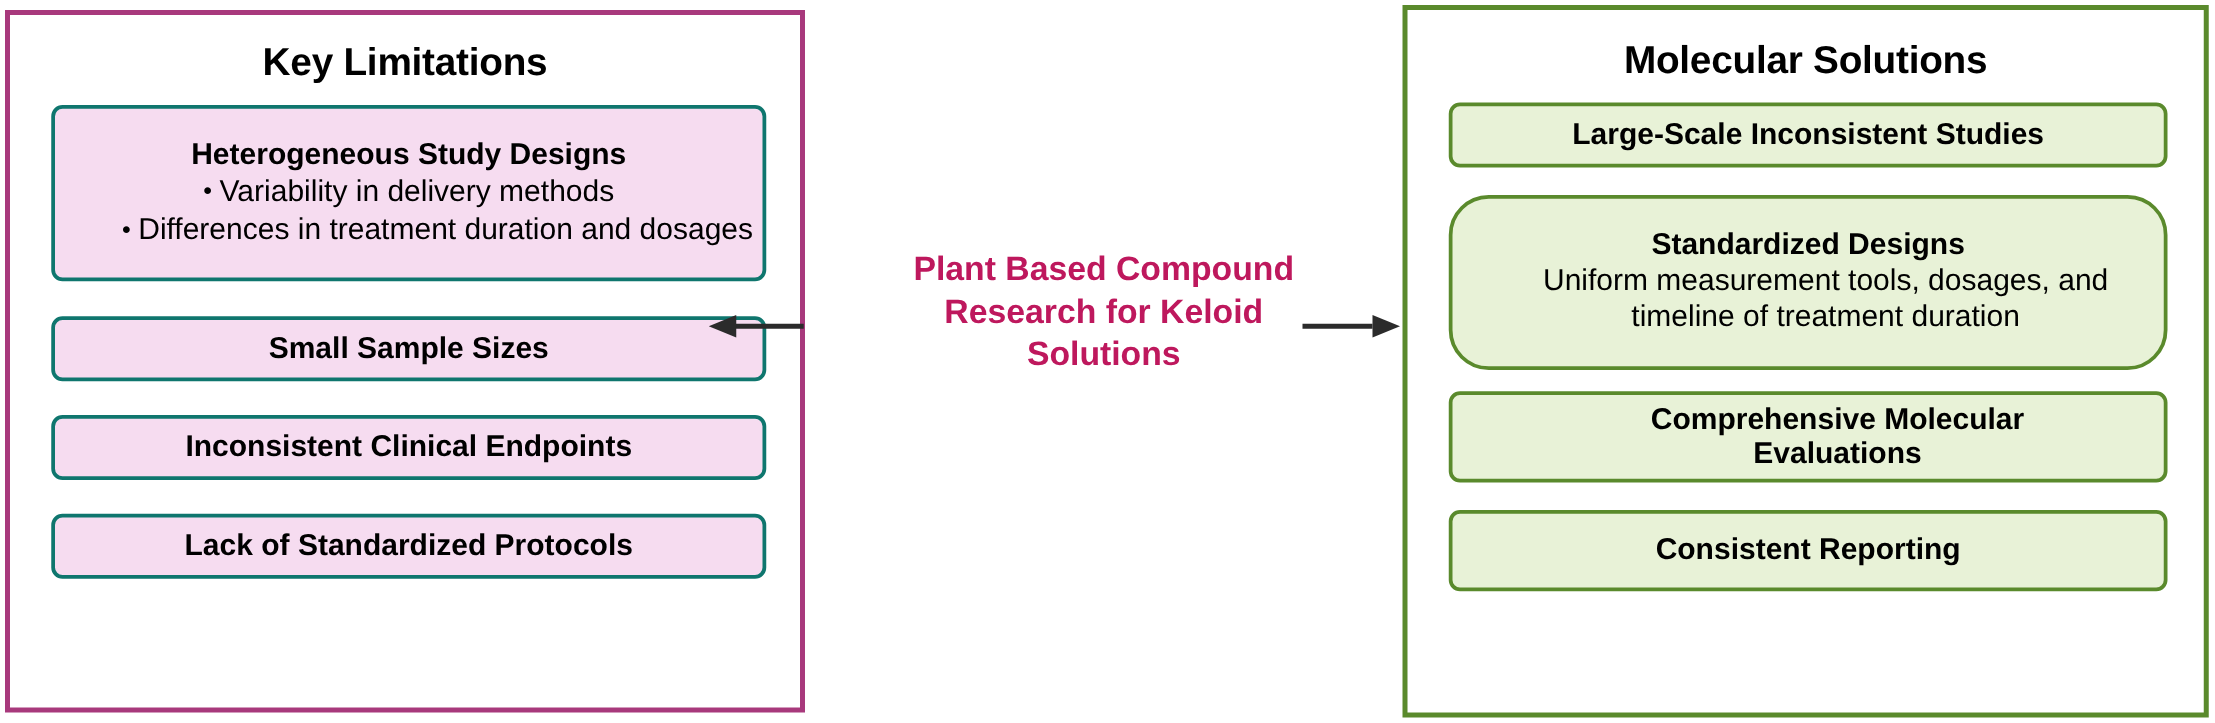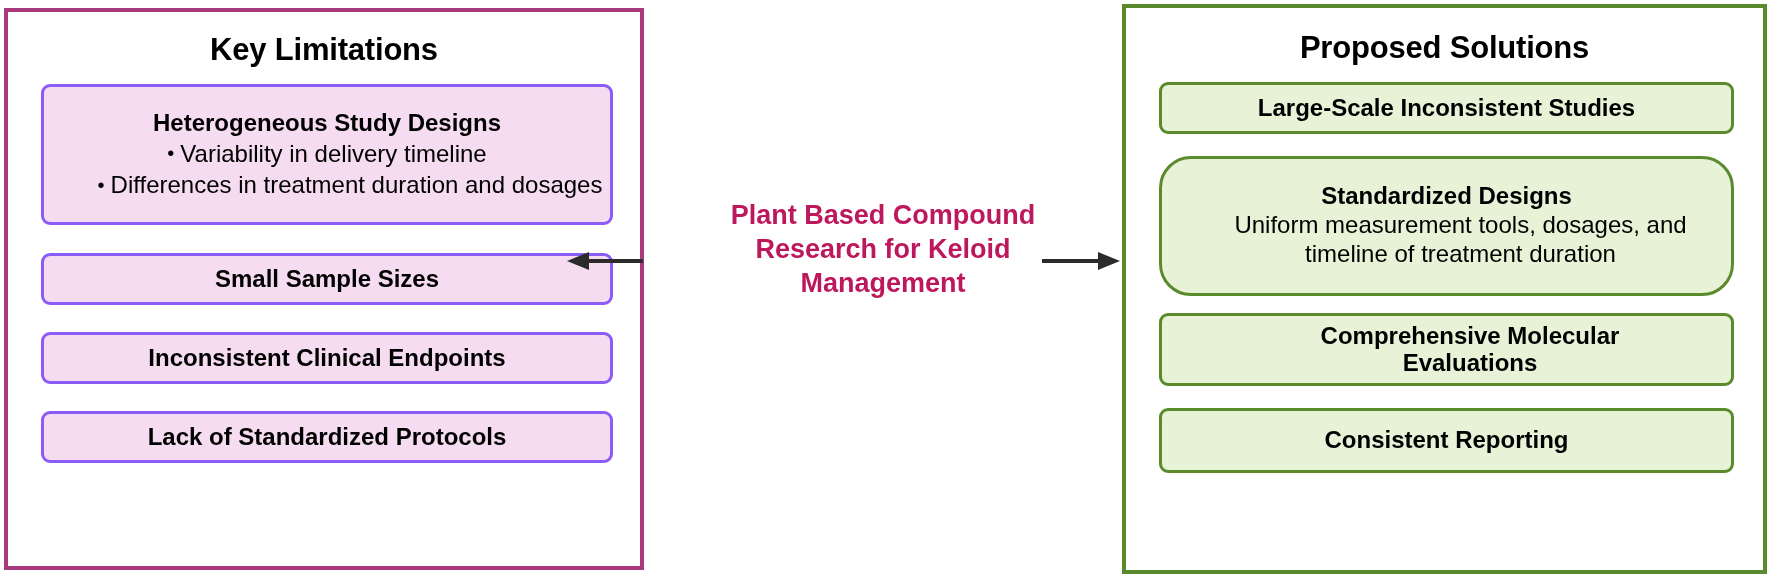--- a/index.html
+++ b/index.html
@@ -59,21 +59,21 @@
     border-radius: 9px;
     display: flex;
     flex-direction: column;
     align-items: center;
     justify-content: center;
     text-align: center;
     color: #000000;
   }
   .card-pink {
     background: #f6dcf0;
-    border: 3px solid #8b5cf6;
+    border: 3px solid #0f766e;
     left: 33px;
     width: 572px;
   }
   .card-green {
     background: #e8f2d7;
     border: 3px solid #5a8a2c;
     left: 33px;
     width: 575px;
   }
 
@@ -135,21 +135,21 @@
 
 <div id="canvas">
 
   <div class="panel panel-left">
     <div class="panel-title">Key Limitations</div>
 
     <div class="card card-pink" style="top:72px; height:141px;">
       <div class="card-heading">Heterogeneous Study Designs</div>
       <ul class="bullet-list">
         <li>
-          <span class="bullet-dot">•</span><span class="bullet-text">Variability in delivery timeline</span>
+          <span class="bullet-dot">•</span><span class="bullet-text">Variability in delivery methods</span>
         </li>
         <li class="bullet-indent-2">
           <span class="bullet-dot">•</span><span class="bullet-text">Differences in treatment duration and dosages</span>
         </li>
       </ul>
     </div>
 
     <div class="card card-pink" style="top:241px; height:52px;">
       <div class="card-heading">Small Sample Sizes</div>
     </div>
@@ -159,39 +159,39 @@
     </div>
 
     <div class="card card-pink" style="top:399px; height:52px;">
       <div class="card-heading">Lack of Standardized Protocols</div>
     </div>
   </div>
 
   <div id="center-label">
     <div>Plant Based Compound</div>
     <div>Research for Keloid</div>
-    <div>Management</div>
+    <div>Solutions</div>
   </div>
 
   <div class="arrow" style="left:565px;">
     <svg width="80" height="26" viewBox="0 0 80 26" aria-hidden="true">
       <line x1="78" y1="13" x2="22" y2="13" stroke="#2b2b2b" stroke-width="4"></line>
       <polygon points="2,13 24,4 24,22" fill="#2b2b2b"></polygon>
     </svg>
   </div>
 
   <div class="arrow" style="left:1040px;">
     <svg width="82" height="26" viewBox="0 0 82 26" aria-hidden="true">
       <line x1="2" y1="13" x2="58" y2="13" stroke="#2b2b2b" stroke-width="4"></line>
       <polygon points="80,13 58,4 58,22" fill="#2b2b2b"></polygon>
     </svg>
   </div>
 
   <div class="panel panel-right">
-    <div class="panel-title">Proposed Solutions</div>
+    <div class="panel-title">Molecular Solutions</div>
 
     <div class="card card-green" style="top:74px; height:52px;">
       <div class="card-heading">Large-Scale Inconsistent Studies</div>
     </div>
 
     <div class="card card-green" style="top:148px; height:140px;border-radius:32px;">
       <div class="card-heading">Standardized Designs</div>
       <div class="card-body" style="padding:0 18px;margin-left:28px;">Uniform measurement tools, dosages, and timeline of treatment duration</div>
     </div>
 

